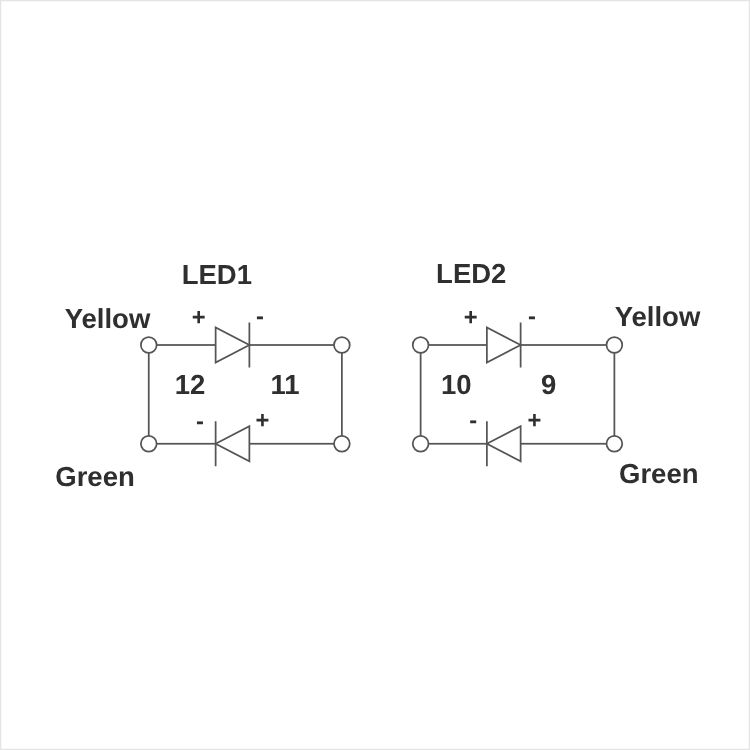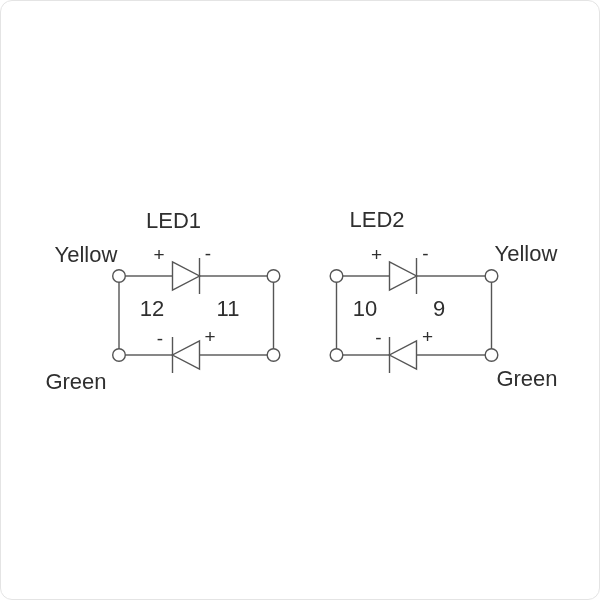--- a/index.html
+++ b/index.html
@@ -8,22 +8,23 @@
     background: #ffffff;
     font-family: "Liberation Sans", sans-serif;
   }
   .canvas {
     position: relative;
     width: 600px;
     height: 600px;
     box-sizing: border-box;
     background: var(--background, #ffffff);
     border: 1px solid var(--border, #e4e4e4);
-    border-radius: 12px;
+    border-radius: 0;
     overflow: hidden;
+    font-weight: bold;
   }
   svg { display: block; }
   .wire, .bar {
     stroke: var(--line, #555555);
     stroke-width: 1.4;
     fill: none;
   }
   .diode-body {
     stroke: var(--line, #555555);
     stroke-width: 1.4;

